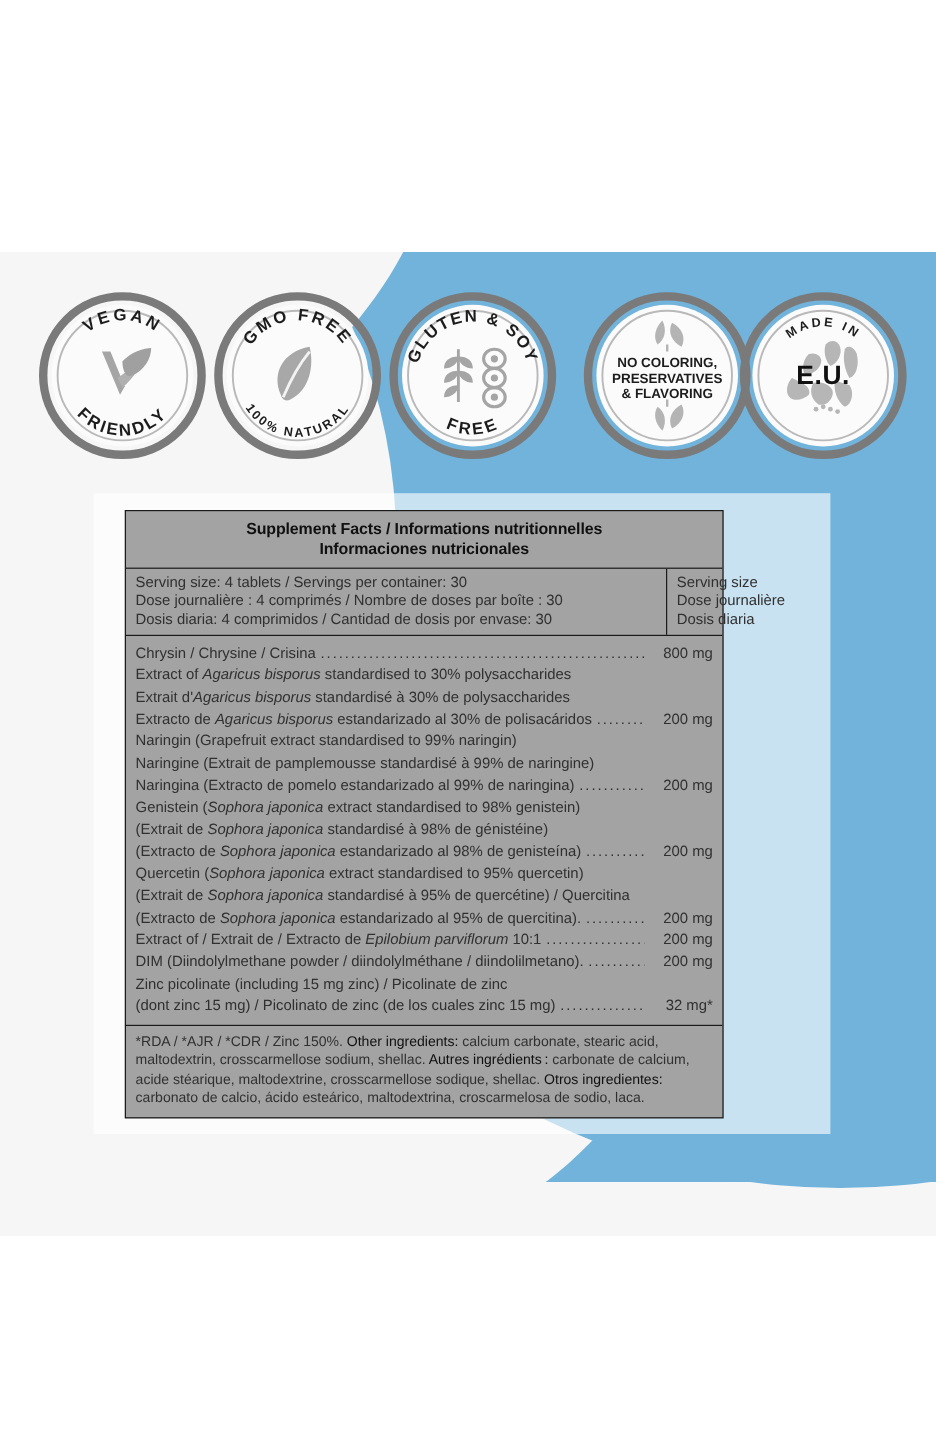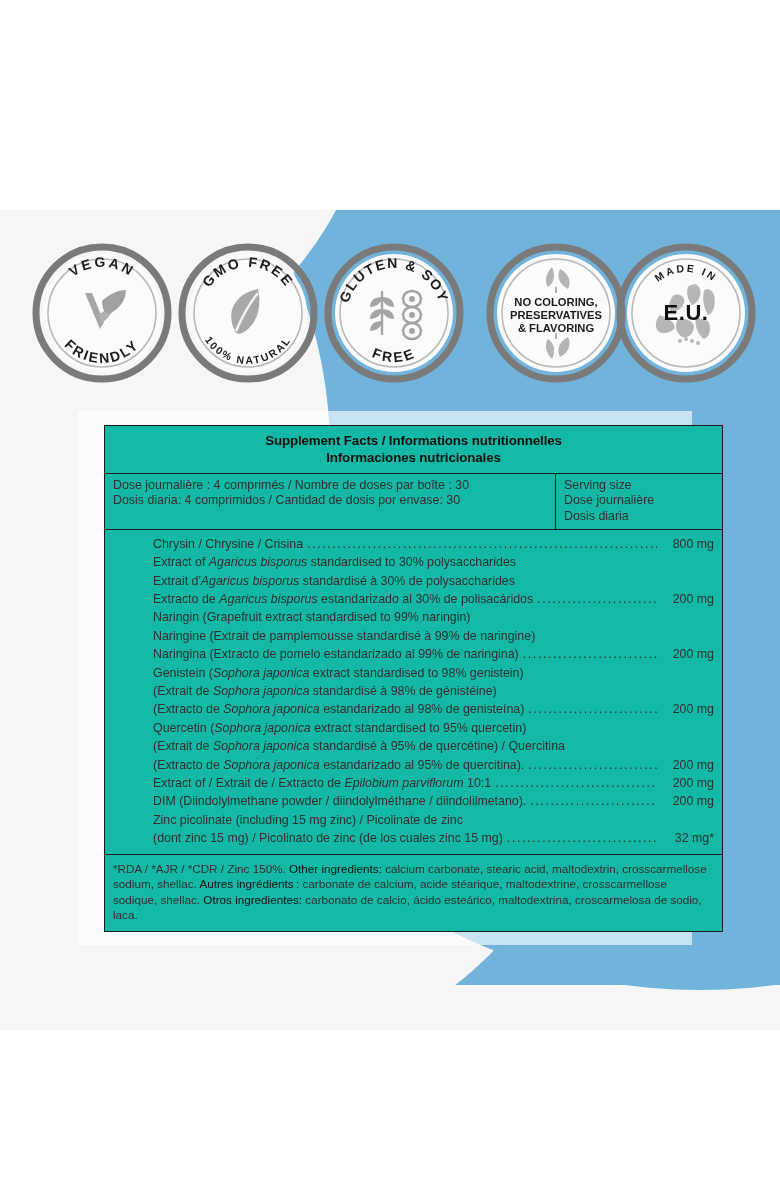--- a/index.html
+++ b/index.html
@@ -51,22 +51,22 @@
     left: 78px; top: 411px;
     width: 614px; height: 534px;
     background: #ffffff;
     opacity: 0.62;
   }
 
   
   .facts {
     position: absolute;
     left: 104px; top: 425px;
-    width: 619px;
-    background: #14b8a6;
+    width: 499px;
+    background: #a3a3a3;
     border: 1.6px solid #1a1a1a;
     box-sizing: border-box;
     color: #2b2b2b;
   }
   .facts-title {
     text-align: center;
     font-weight: bold;
     font-size: 13.3px;
     line-height: 16.6px;
     padding: 7px 6px 7px 6px;
@@ -103,21 +103,20 @@
   .ing-block {
     padding: 5px 8px 6px 8px;
   }
   .ing-line {
     font-size: 12.4px;
     line-height: 18.4px;
     color: #303030;
     display: flex;
     align-items: baseline;
     white-space: nowrap;
-    margin-left: 40px;
   }
   .ing-text { flex: 0 0 auto; }
   .ing-dots {
     flex: 1 1 auto;
     overflow: hidden;
     white-space: nowrap;
     margin: 0 3px 0 4px;
     letter-spacing: 1.6px;
     color: #303030;
     font-size: 12.4px;
@@ -297,20 +296,21 @@
 
     <div class="facts-title">
       <div>Supplement Facts / Informations nutritionnelles</div>
       <div>Informaciones nutricionales</div>
     </div>
 
     <div class="rule"></div>
 
     <div class="serving-row">
       <div class="serving-left">
+          <div>Serving size: 4 tablets / Servings per container: 30</div>
           <div>Dose journalière : 4 comprimés / Nombre de doses par boîte : 30</div>
           <div>Dosis diaria: 4 comprimidos / Cantidad de dosis por envase: 30</div>
         </div>
       <div class="serving-right">
           <div>Serving size</div>
           <div>Dose journalière</div>
           <div>Dosis diaria</div>
         </div>
     </div>
 

